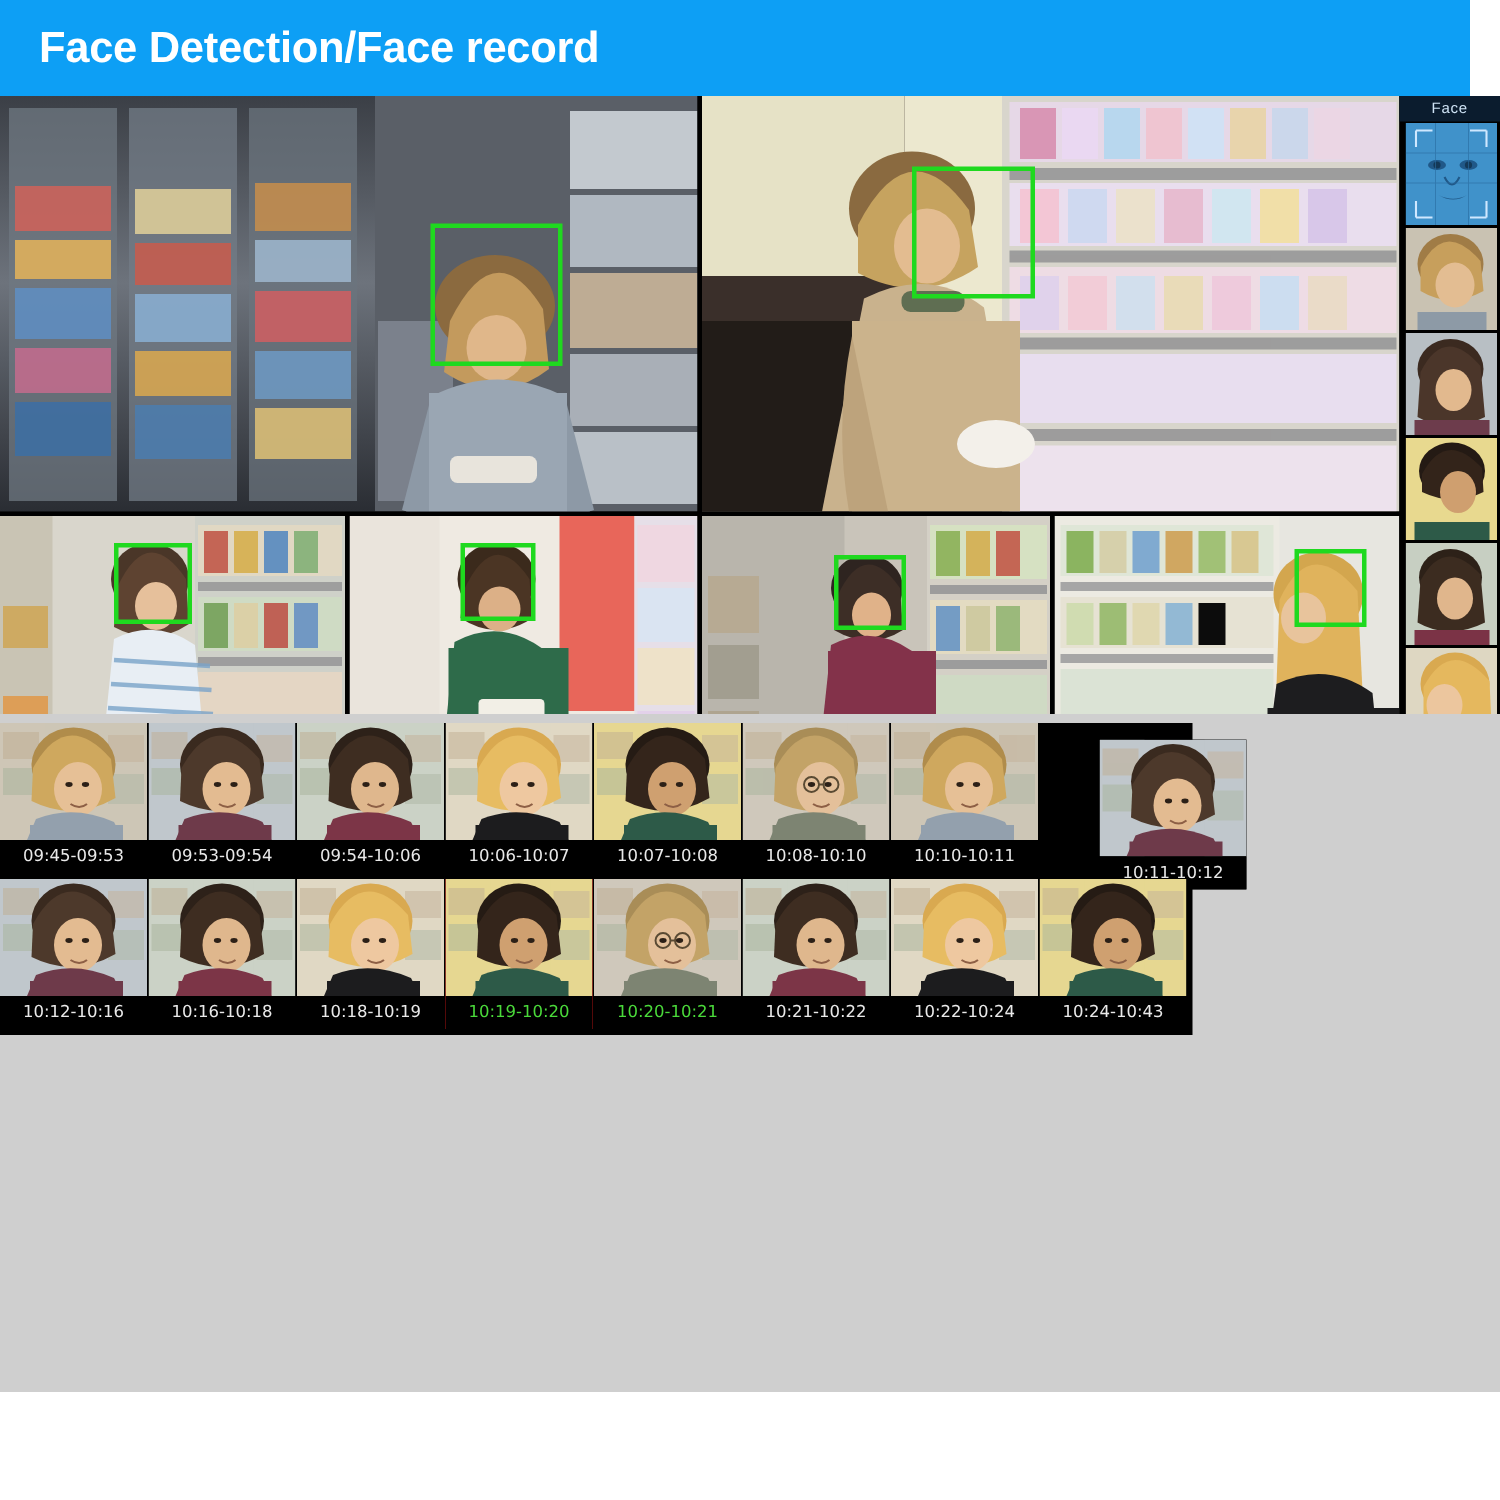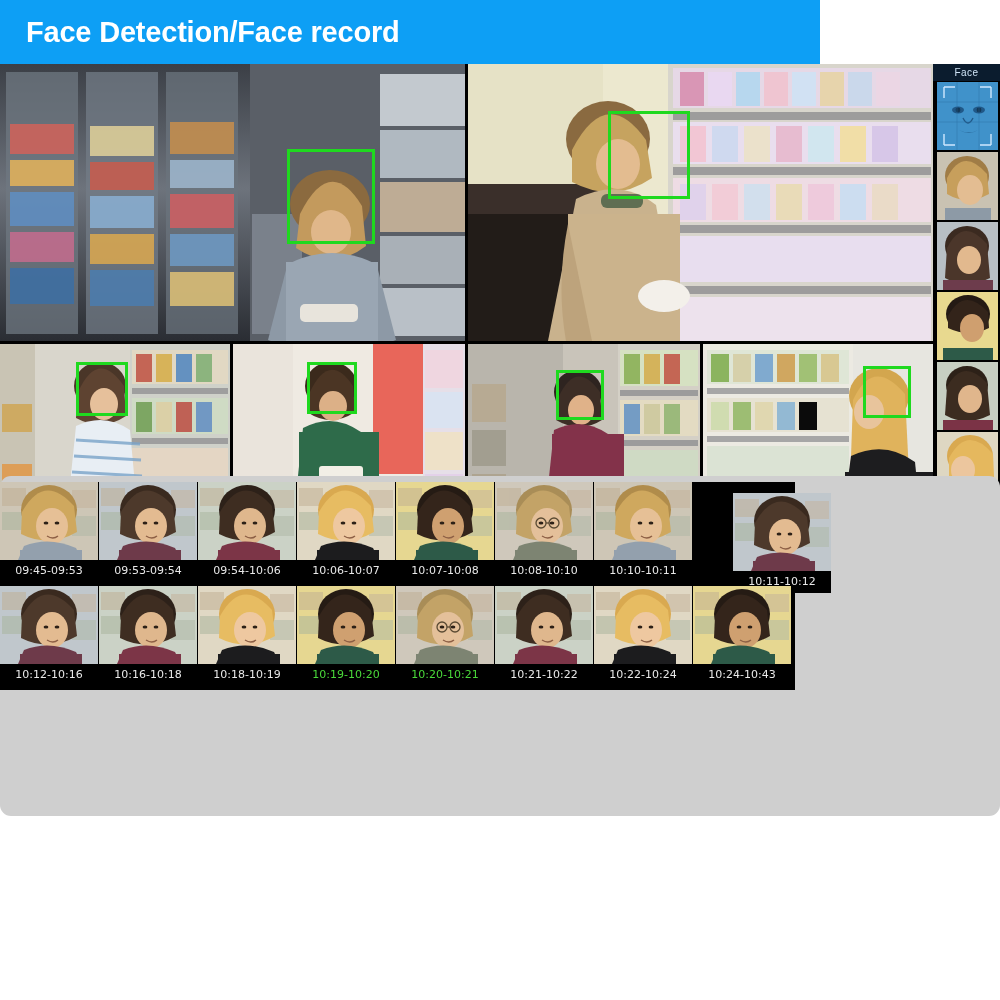--- a/index.html
+++ b/index.html
@@ -5,21 +5,21 @@
   * { box-sizing: border-box; margin: 0; padding: 0; }
   body {
     width: 1000px; height: 1000px;
     font-family: "Liberation Sans", sans-serif;
     background: #ffffff;
     overflow: hidden;
   }
 
   
   #title-bar {
-    width: 820px; height: 64px;
+    width: 980px; height: 64px;
     background: #0d9ff5;
     display: flex; align-items: center;
   }
   #title-text {
     color: #ffffff;
     font-size: 29px;
     font-weight: bold;
     padding-left: 26px;
     letter-spacing: -0.2px;
   }
@@ -78,23 +78,22 @@
   }
   .fthumb {
     position: absolute; left: 4px;
     width: 61px; height: 68px;
     overflow: hidden;
   }
 
   
   #bottom-panel {
     position: relative;
-    width: 1000px; height: 340px;
+    width: 1000px; height: 452px;
     background: #cfcfcf;
-    border-radius: 11px;
   }
   #thumb-grid {
     position: absolute; left: 0; top: 6px;
     width: 795px; height: 208px;
     background: #000;
   }
   .tcell {
     position: absolute;
     width: 98px; height: 100px;
     background: #000;

